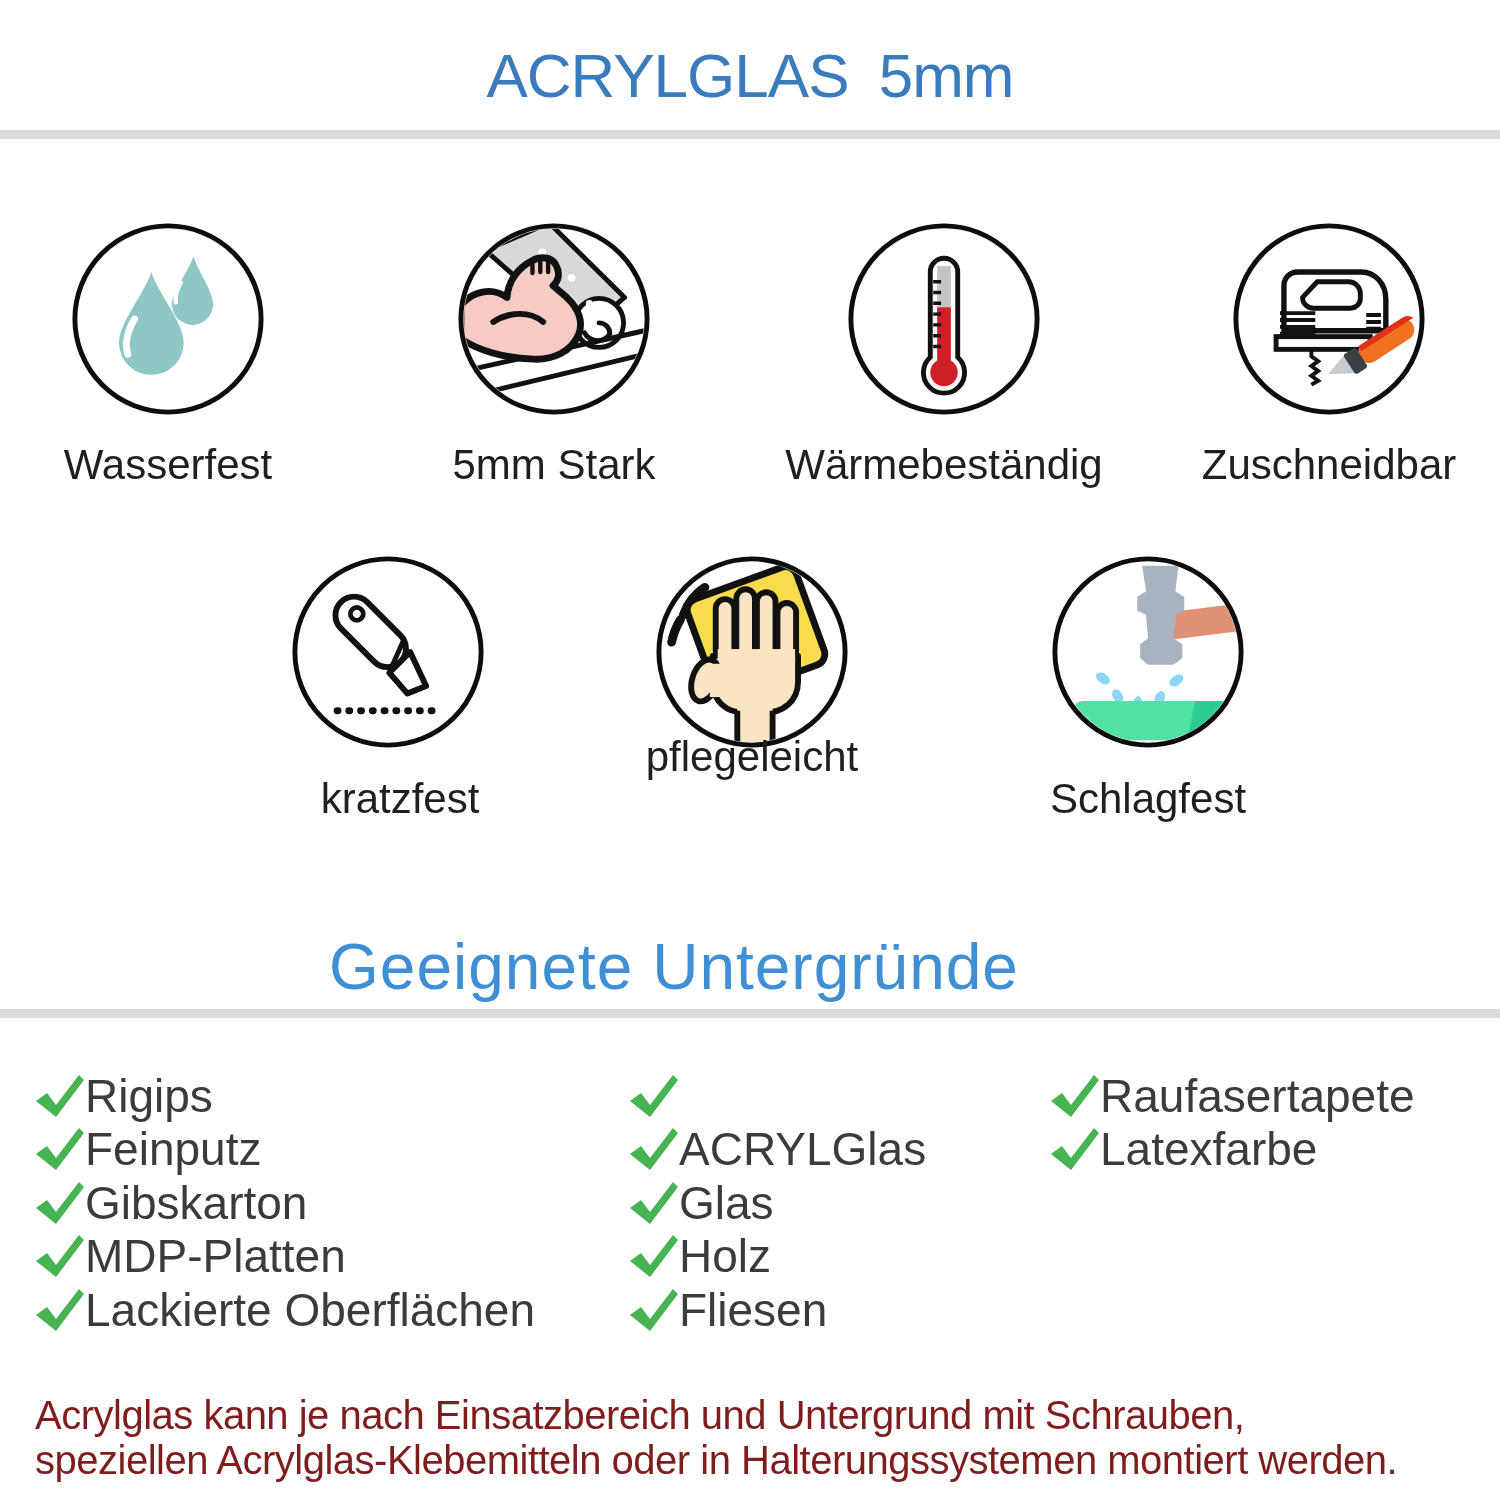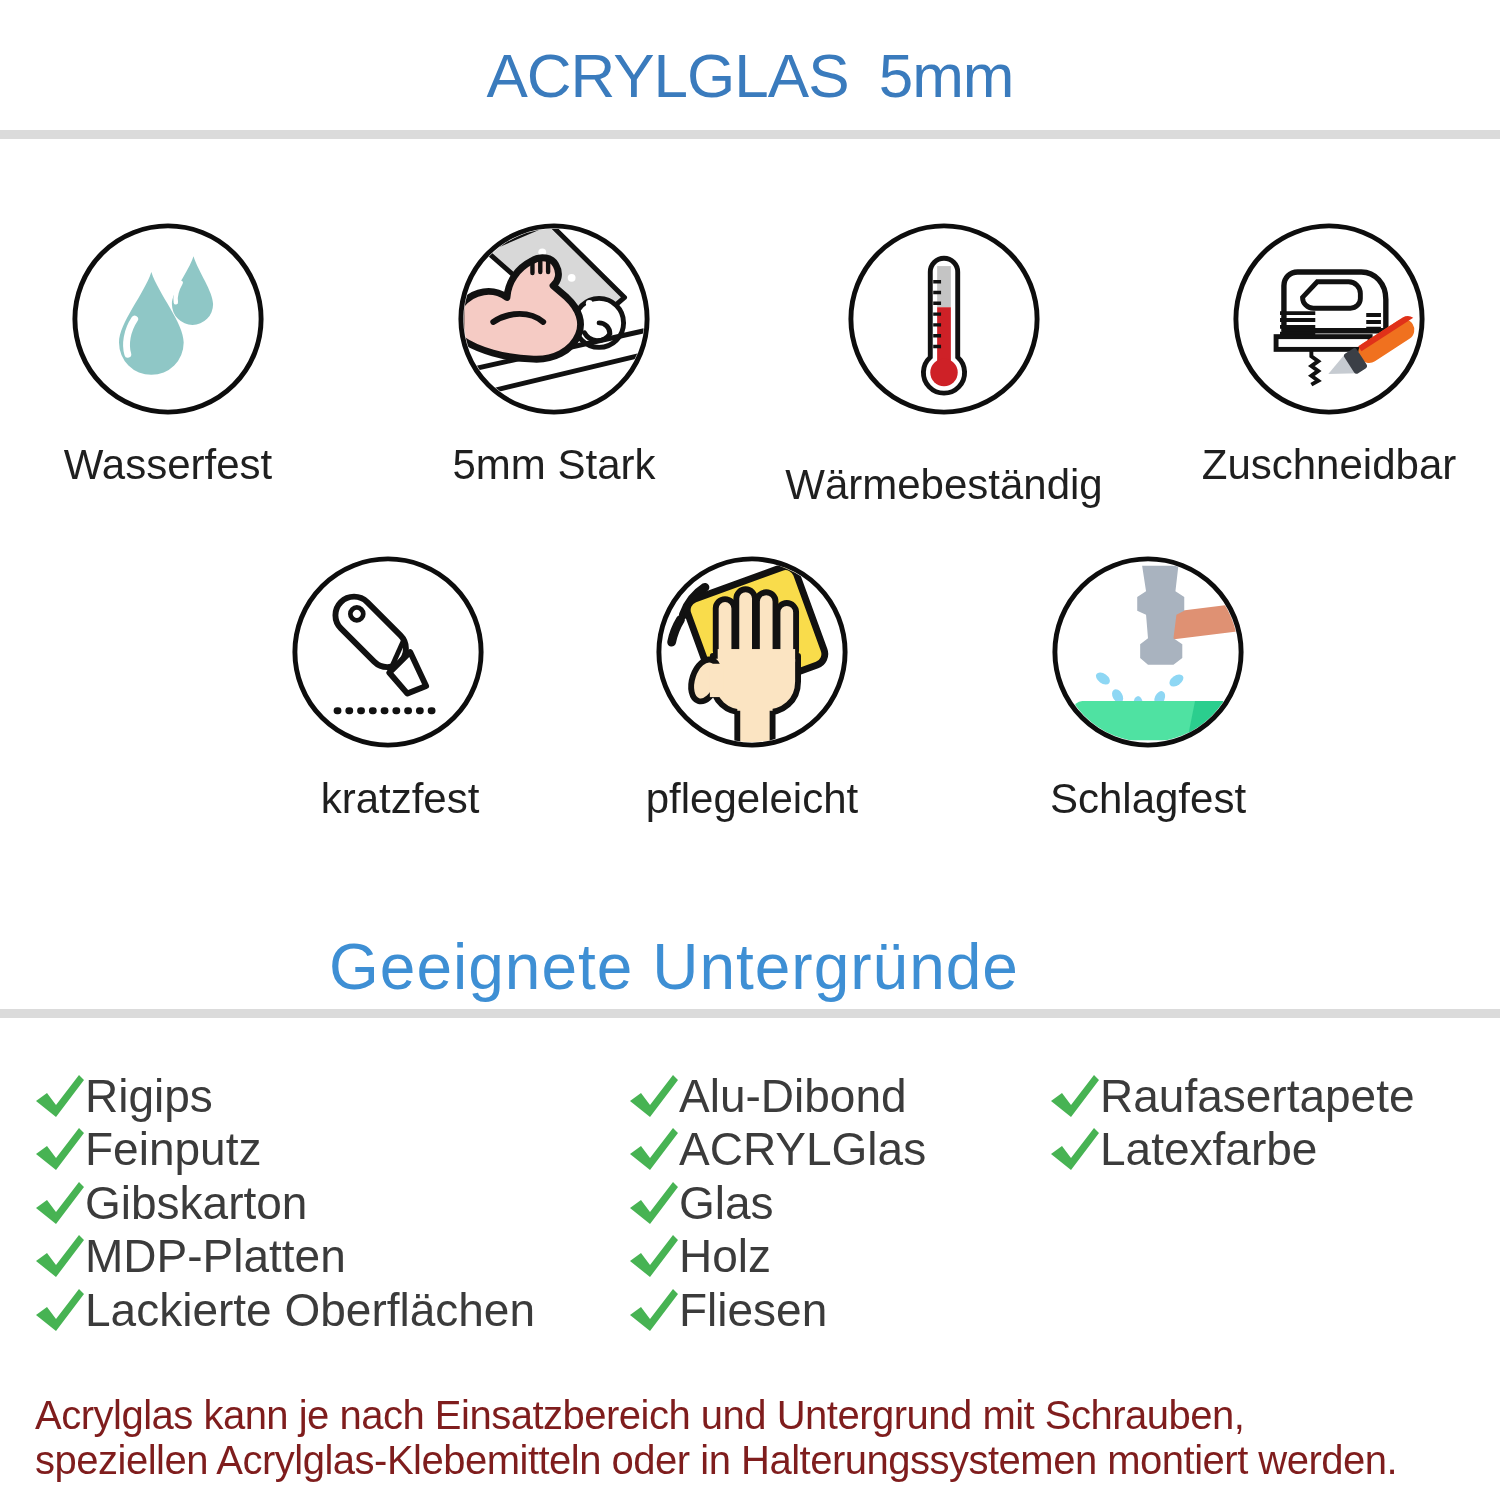--- a/index.html
+++ b/index.html
@@ -64,21 +64,21 @@
 <div class="abs" style="left:846px;top:221px">
   <svg class="feat-circle" viewBox="0 0 200 200">
     <circle cx="100" cy="100" r="95" fill="#fff" stroke="#0d0d0d" stroke-width="5"></circle>
     <path d="M86,52 a14,14 0 0 1 28,0 V139 a21,21 0 1 1 -28,0 Z" fill="#fff" stroke="#111" stroke-width="5"></path>
     <rect x="93" y="46" width="14" height="42" fill="#C4C4C4"></rect>
     <rect x="93" y="88" width="14" height="62" fill="#CE2127"></rect>
     <circle cx="100" cy="154.6" r="14" fill="#CE2127"></circle>
     <path d="M89,62 h8 M89,73 h8 M89,84 h8 M89,95 h8 M89,106 h8 M89,117 h8 M89,128 h8" stroke="#111" stroke-width="3.5"></path>
   </svg>
 </div>
-<div class="abs feat-label" style="left:744px;top:460px">Wärmebeständig</div>
+<div class="abs feat-label" style="left:744px;top:440px">Wärmebeständig</div>
 
 <div class="abs" style="left:1231px;top:221px">
   <svg class="feat-circle" viewBox="0 0 200 200">
     <defs>
         <clipPath id="clipJig">
           <circle cx="100" cy="100" r="92"></circle>
         </clipPath>
       </defs>
     <g clip-path="url(#clipJig)">
       <path d="M68,52 C60,52 54,58 54,66 V112 H158 V80 C158,64 147,52 133,52 Z" fill="#fff" stroke="#111" stroke-width="5.5" stroke-linejoin="round"></path>
@@ -133,21 +133,21 @@
       <path d="M60,104 H147 V130 C147,150 132,162 112,162 H92 C74,162 60,150 60,132 Z" fill="#FBE4C2" stroke="#111" stroke-width="6" stroke-linejoin="round"></path>
       <rect x="65" y="97" width="79" height="13" fill="#FBE4C2"></rect>
       <ellipse cx="52" cy="129" rx="13" ry="22" transform="rotate(18 52 129)" fill="#FBE4C2" stroke="#111" stroke-width="6"></ellipse>
       <rect x="57" y="112" width="14" height="34" fill="#FBE4C2"></rect>
       <rect x="85" y="156" width="36" height="50" fill="#FBE4C2"></rect>
       <path d="M85,160 V206 M121,160 V206" stroke="#111" stroke-width="6"></path>
     </g>
     <circle cx="100" cy="100" r="95" fill="none" stroke="#0d0d0d" stroke-width="5"></circle>
   </svg>
 </div>
-<div class="abs feat-label" style="left:552px;top:774px">pflegeleicht</div>
+<div class="abs feat-label" style="left:552px;top:732px">pflegeleicht</div>
 
 <div class="abs" style="left:1050px;top:554px">
   <svg class="feat-circle" viewBox="0 0 200 200">
     <defs>
         <clipPath id="clipHammer">
           <circle cx="100" cy="100" r="92"></circle>
         </clipPath>
       </defs>
     <g clip-path="url(#clipHammer)">
       <g transform="rotate(-7 150 72)">
@@ -201,21 +201,20 @@
       </svg>
     <span class="check-label">Lackierte Oberflächen</span>
   </div>
 </div>
 
 <div class="abs check-col" style="left:627px;top:1069px">
   <div class="check-row">
     <svg width="52" height="46" viewBox="0 0 52 46">
         <polygon points="3,28 14,20 23,32 46,2 51,7 23,44" fill="#47B353"></polygon>
       </svg>
-    <span class="check-label">Alu-Dibond</span>
   </div>
   <div class="check-row">
     <svg width="52" height="46" viewBox="0 0 52 46">
         <polygon points="3,28 14,20 23,32 46,2 51,7 23,44" fill="#47B353"></polygon>
       </svg>
     <span class="check-label">ACRYLGlas</span>
   </div>
   <div class="check-row">
     <svg width="52" height="46" viewBox="0 0 52 46">
         <polygon points="3,28 14,20 23,32 46,2 51,7 23,44" fill="#47B353"></polygon>

